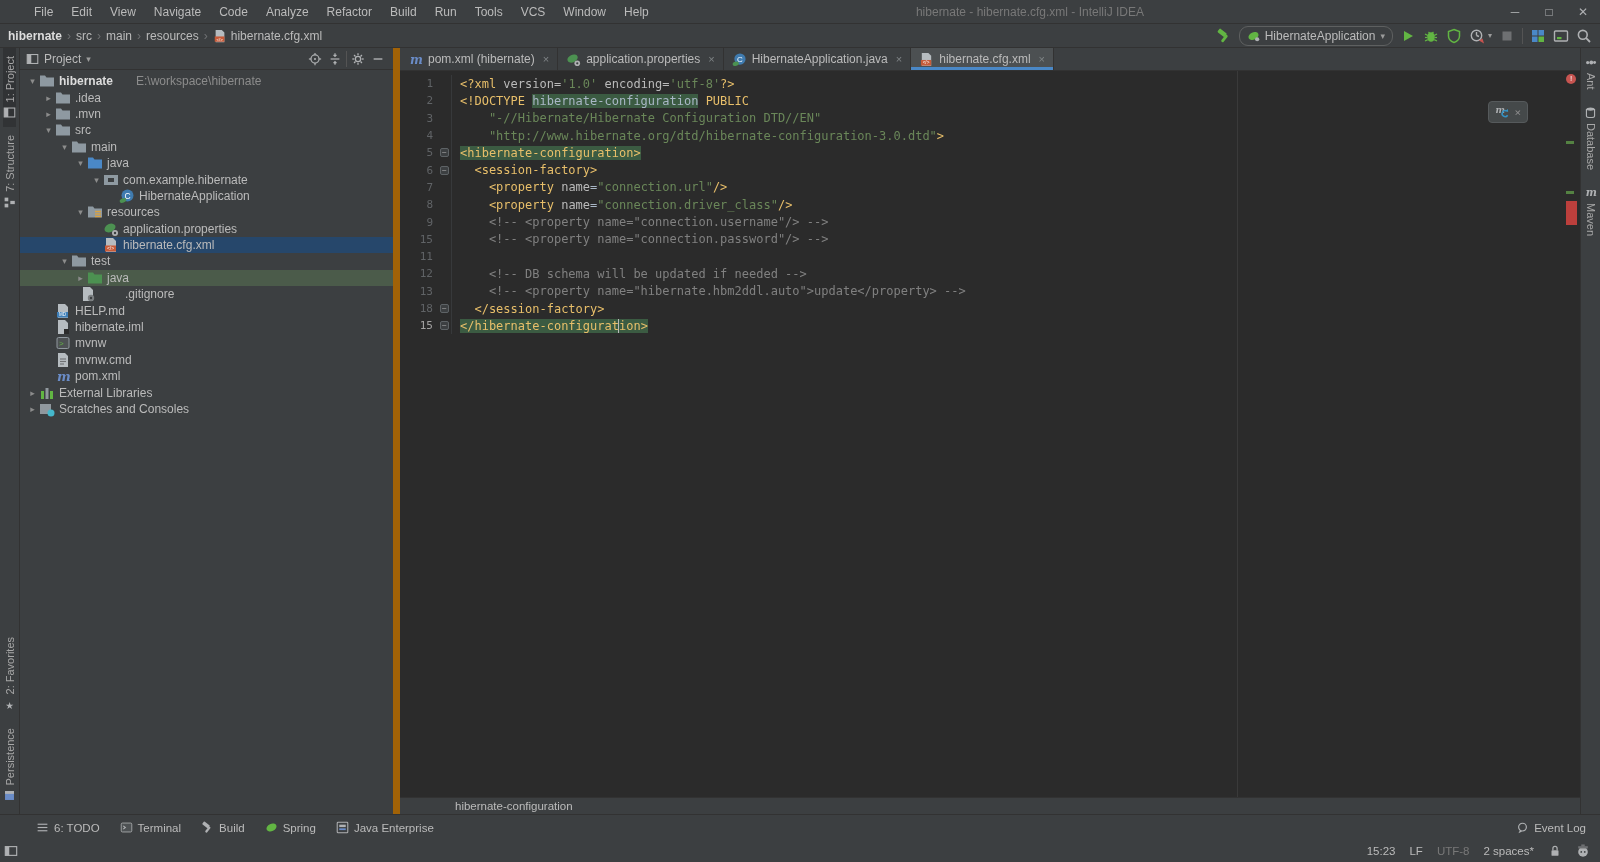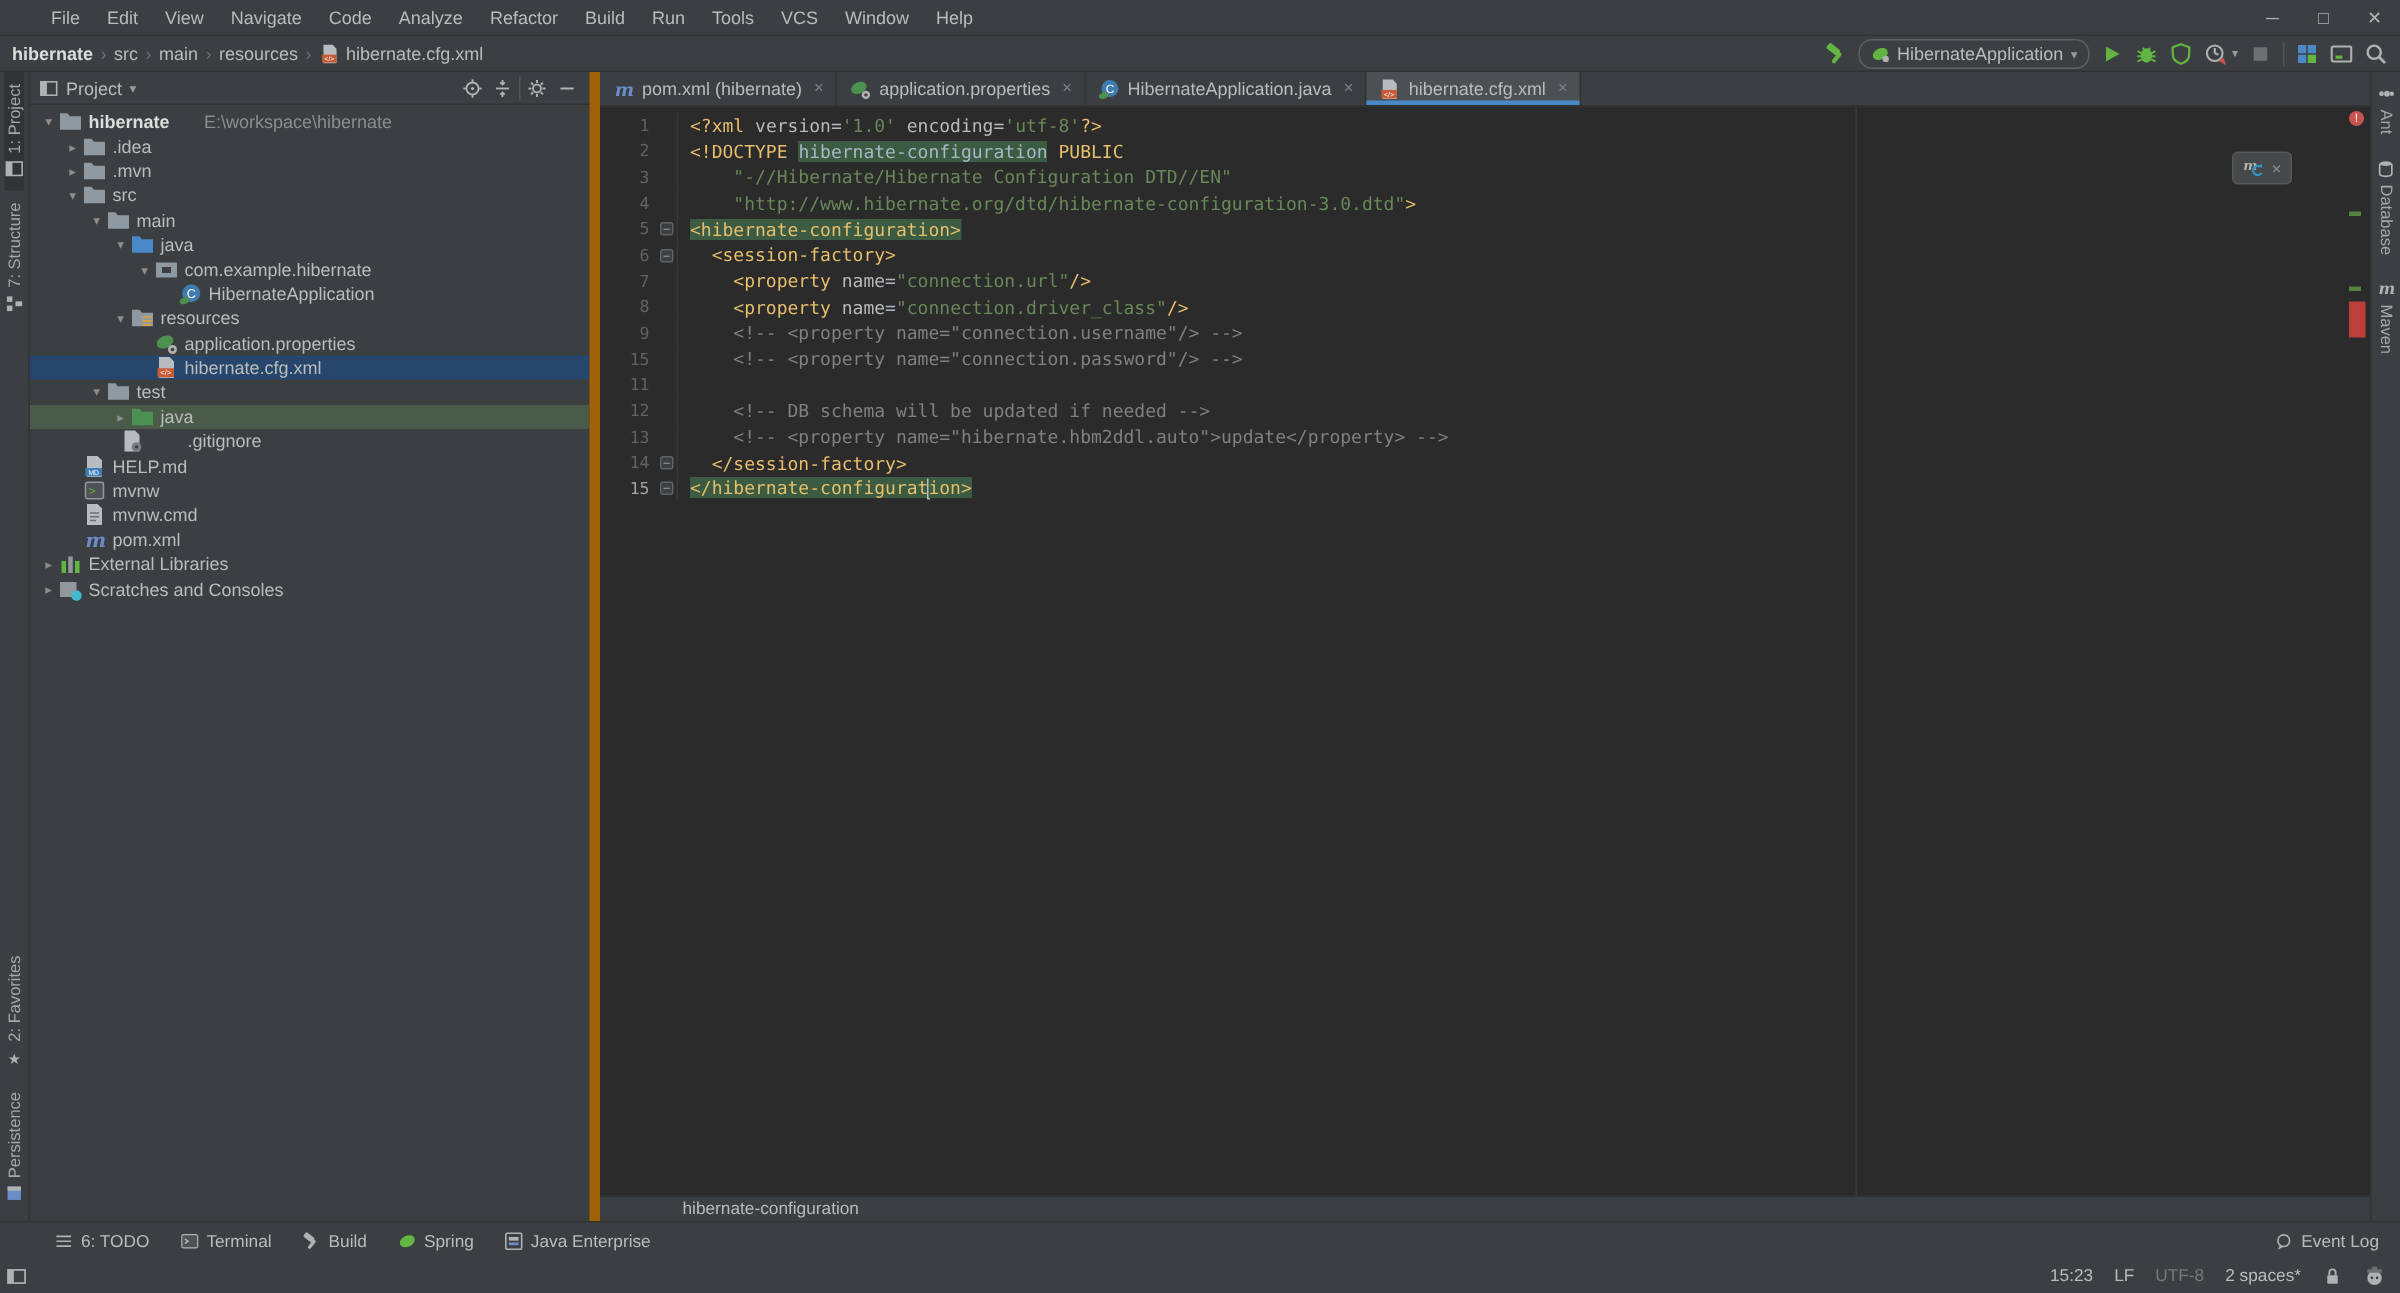--- a/index.html
+++ b/index.html
@@ -116,20 +116,21 @@
         <div class="menu-item">Code</div>
         <div class="menu-item">Analyze</div>
         <div class="menu-item">Refactor</div>
         <div class="menu-item">Build</div>
         <div class="menu-item">Run</div>
         <div class="menu-item">Tools</div>
         <div class="menu-item">VCS</div>
         <div class="menu-item">Window</div>
         <div class="menu-item">Help</div>
       </div>
+    <div class="win-title"><span>hibernate - hibernate.cfg.xml - IntelliJ IDEA</span></div>
     <div class="win-controls">
       <span class="win-btn">─</span>
       <span class="win-btn">□</span>
       <span class="win-btn">✕</span>
     </div>
   </div>
 
   <div class="navbar">
     <div class="crumbs" id="nav-crumbs">
         <span class="crumb first">hibernate</span>
@@ -483,20 +484,30 @@
                 <rect x="2" y="9" width="11" height="5.5" fill="#3E7FB8"></rect>
                 <text x="7.5" y="13.4" font-size="4.5" fill="#fff" text-anchor="middle">MD</text>
               </svg>
             </span>
             <span class="label">HELP.md</span>
           </div>
           <div class="tree-row" style="padding-left: 22px;">
             <span class="chev"></span>
             <span class="icon">
               <svg viewBox="0 0 16 16" xmlns="http://www.w3.org/2000/svg">
+                <path d="M3 1h7l3 3v11H3z" fill="#B6BCC0"></path>
+                <rect x="9" y="10" width="5" height="5" fill="#2B2B2B"></rect>
+              </svg>
+            </span>
+            <span class="label">hibernate.iml</span>
+          </div>
+          <div class="tree-row" style="padding-left: 22px;">
+            <span class="chev"></span>
+            <span class="icon">
+              <svg viewBox="0 0 16 16" xmlns="http://www.w3.org/2000/svg">
                 <rect x="2" y="2.5" width="12" height="11" rx="1.5" fill="#4E5254" stroke="#90989E"></rect>
                 <text x="4" y="11" font-size="8" fill="#62B543">&gt;</text>
               </svg>
             </span>
             <span class="label">mvnw</span>
           </div>
           <div class="tree-row" style="padding-left: 22px;">
             <span class="chev"></span>
             <span class="icon">
               <svg viewBox="0 0 16 16" xmlns="http://www.w3.org/2000/svg">
@@ -682,21 +693,21 @@
             </div>
             <div class="line">
               <div class="gutter">
                 <span class="lnum">13</span>
                 <span class="foldbox"></span>
               </div>
               <span class="codetext"><span class="t-com">    &lt;!-- &lt;property name="hibernate.hbm2ddl.auto"&gt;update&lt;/property&gt; --&gt;</span></span>
             </div>
             <div class="line">
               <div class="gutter">
-                <span class="lnum">14</span>
+                <span class="lnum">18</span>
                 <span class="foldbox">
                   <span class="fold-mark">−</span>
                 </span>
               </div>
               <span class="codetext"><span class="t-tag">  &lt;/session-factory&gt;</span></span>
             </div>
             <div class="line current">
               <div class="gutter">
                 <span class="lnum">15</span>
                 <span class="foldbox">

